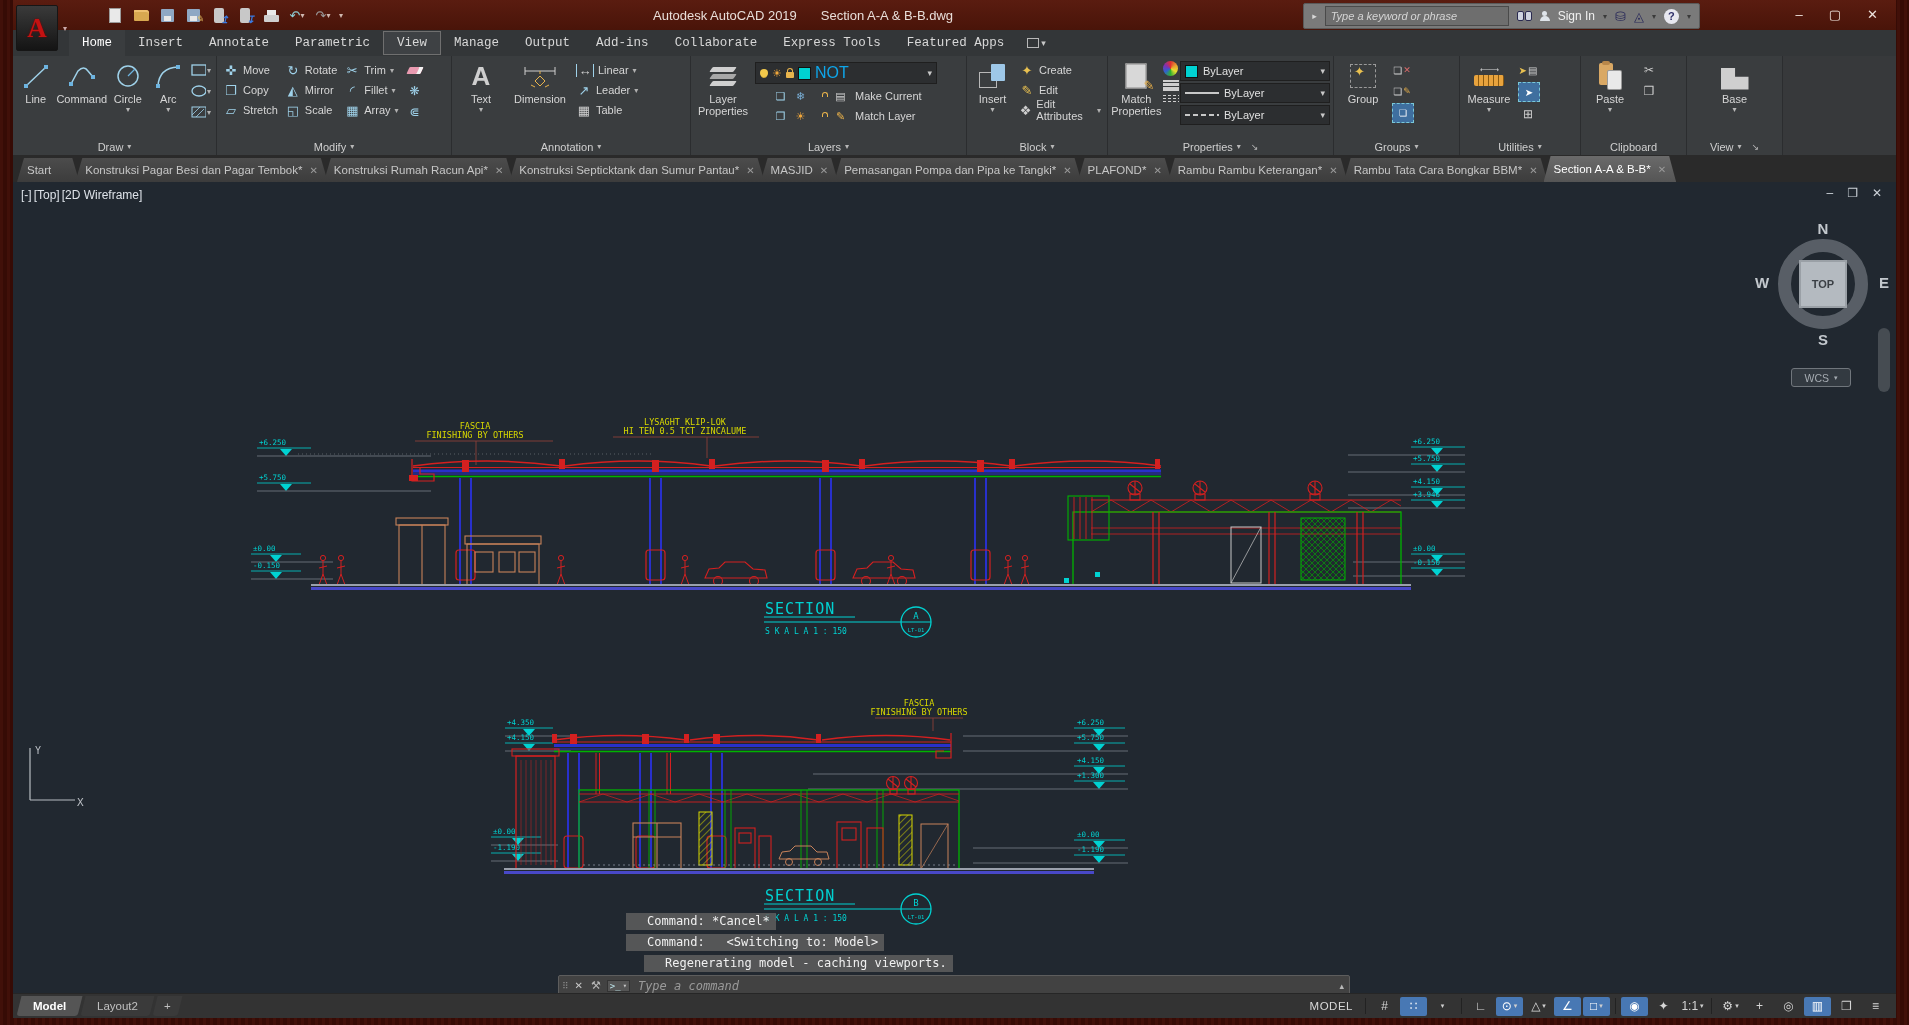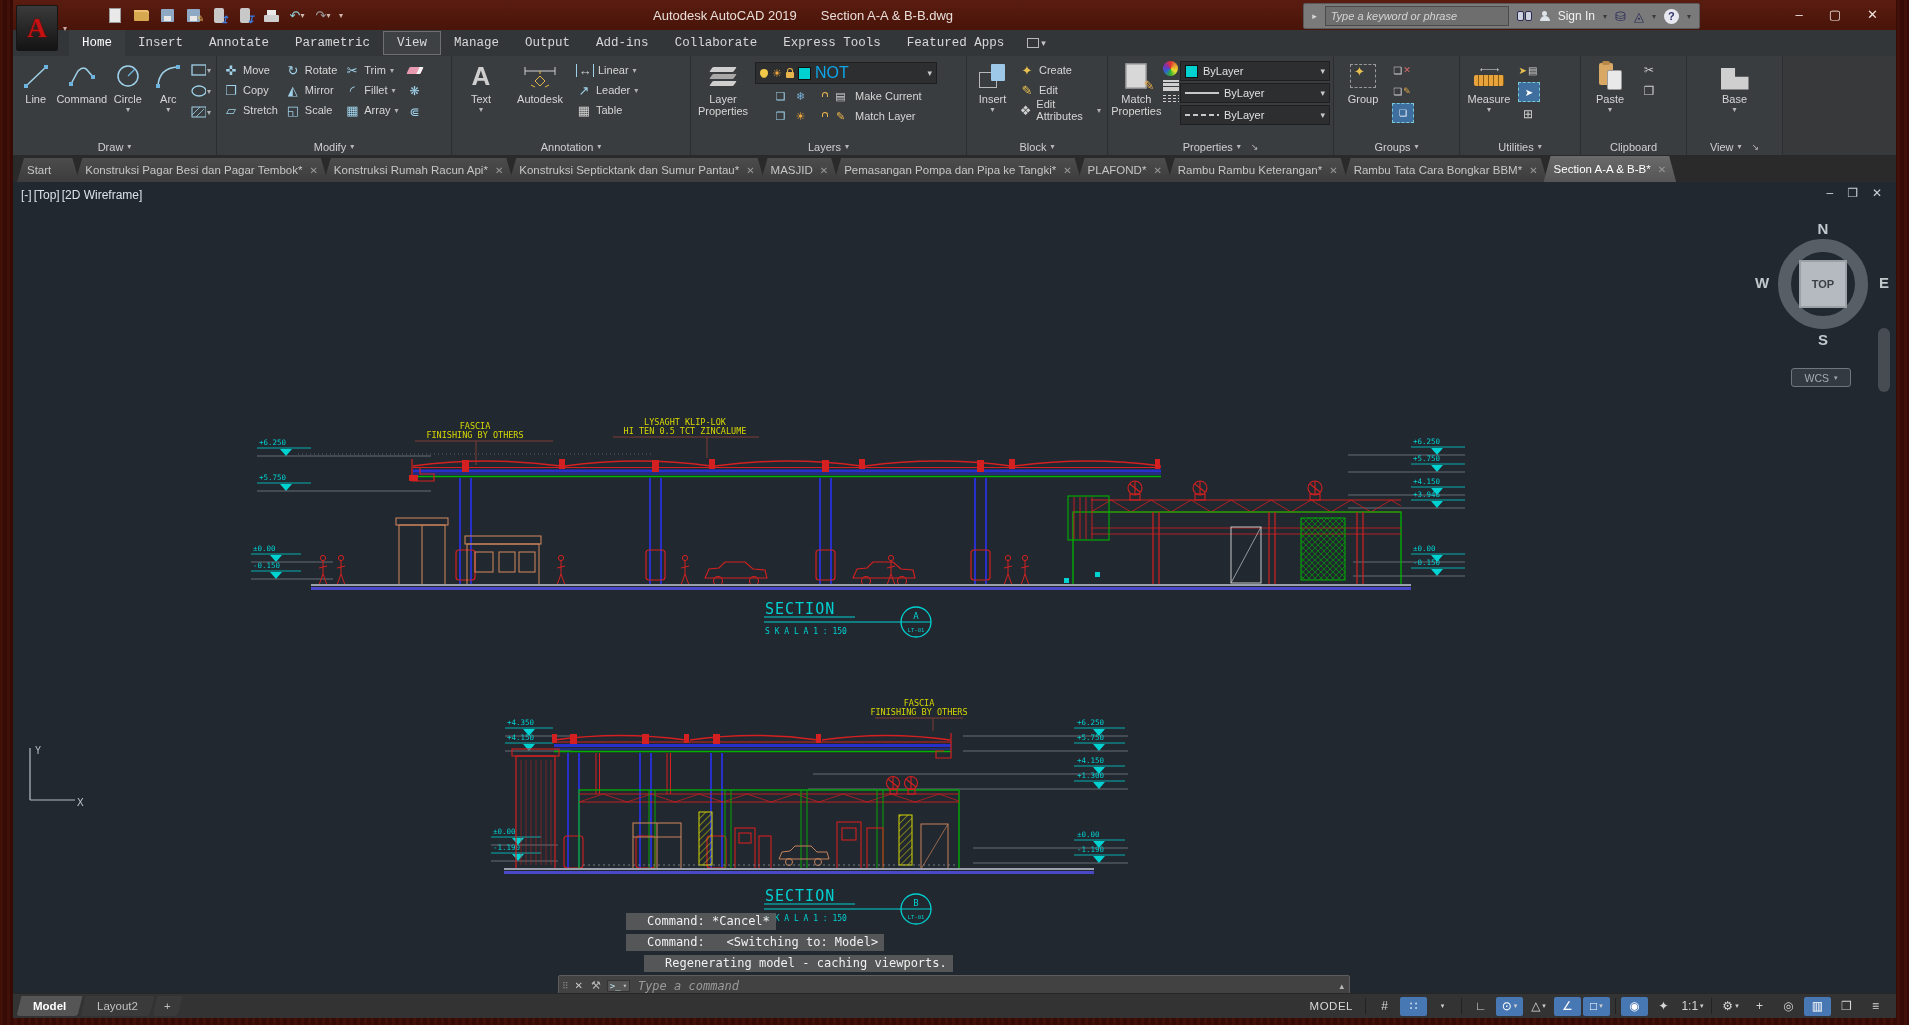--- a/index.html
+++ b/index.html
@@ -406,21 +406,21 @@
         <div class="bigbtn" style="width:64px">
           <span class="bic">
               <svg class="dico" width="34" height="26">
                 <line x1="2" y1="4" x2="2" y2="12" stroke="#cfcfcf"></line>
                 <line x1="32" y1="4" x2="32" y2="12" stroke="#cfcfcf"></line>
                 <line x1="2" y1="8" x2="32" y2="8" stroke="#cfcfcf"></line>
                 <path d="M12,18 L17,13 L22,18 L17,23 Z" fill="none" stroke="#e8b44c"></path>
                 <path d="M8,22 L12,24 M26,22 L22,24 M17,11 L17,8" stroke="#e8b44c"></path>
               </svg>
             </span>
-          <span>Autodesk</span>
+          <span>Dimension</span>
         </div>
         <div class="scol">
           <div class="srow">
               <span class="mico" style="color:#cfcfcf;border-left:1px solid #9fd2ea;border-right:1px solid #9fd2ea;">↔</span>
               <span>Linear</span>
               <span class="mcaret">▾</span>
             </div>
           <div class="srow">
               <span class="mico">↗</span>
               <span>Leader</span>

